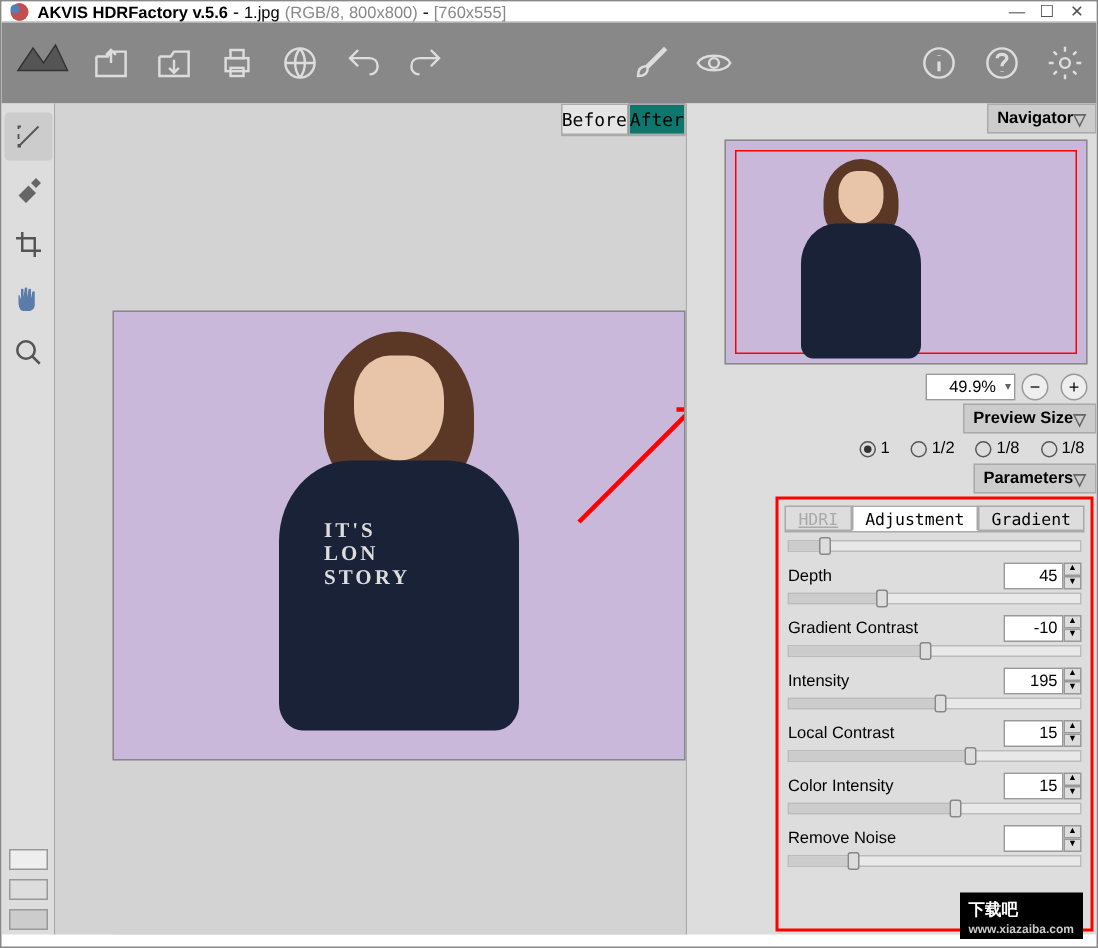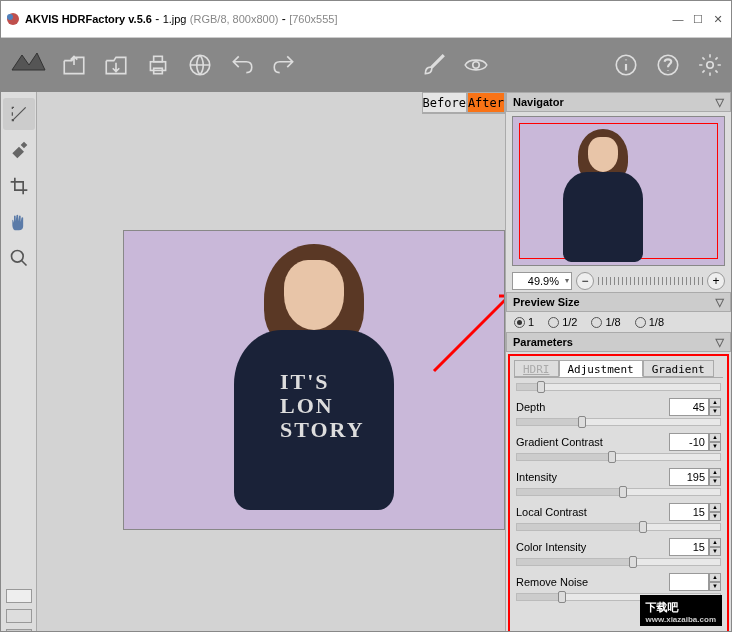--- a/index.html
+++ b/index.html
@@ -1,41 +1,41 @@
 <!DOCTYPE html>
 <html><head>
 <meta charset="utf-8">
 <style>
 * { box-sizing: border-box; margin: 0; padding: 0; font-family: Arial, sans-serif; font-size: 11px; }
 body { background: #fff; width: 732px; height: 632px; overflow: hidden; border: 1px solid #888; }
-.titlebar { height: 37px; background: #fff; border-bottom: 1px solid #ccc; display: flex; align-items: center; padding: 0 4px; }
+.titlebar { height: 14px; background: #fff; border-bottom: 1px solid #ccc; display: flex; align-items: center; padding: 0 4px; }
 .titlebar-icon { width: 16px; height: 16px; margin-right: 4px; }
 .title-text { flex: 1; font-size: 12px; }
 .title-gray { color: #888; }
 .win-btns { display: flex; gap: 2px; }
 .win-btn { width: 18px; height: 16px; display: flex; align-items: center; justify-content: center; color: #555; cursor: pointer; }
 .toolbar { height: 54px; background: #888; display: flex; align-items: center; padding: 0 6px; gap: 12px; }
 .tool-icn { width: 30px; height: 30px; color: #ddd; display: flex; align-items: center; justify-content: center; cursor: pointer; }
 .tool-icn svg { width: 26px; height: 26px; stroke: #ddd; fill: none; stroke-width: 1.5; }
 .logo-ball { width: 40px; height: 40px; }
 .tool-sep { flex: 1; }
 .main { display: flex; height: 554px; }
 .left-tools { width: 36px; background: #ddd; border-right: 1px solid #aaa; display: flex; flex-direction: column; padding-top: 4px; }
 .lt-btn { width: 32px; height: 32px; margin: 2px; display: flex; align-items: center; justify-content: center; cursor: pointer; border-radius: 3px; }
 .lt-btn.active { background: #ccc; }
 .lt-spacer { flex: 1; }
 .lt-swatch { width: 26px; height: 14px; margin: 3px auto; border: 1px solid #999; }
 .center { flex: 1; display: flex; flex-direction: column; background: #d3d3d3; align-items: flex-end; }
 .tabs-ba { display: flex; height: 22px; background: #ddd; border-bottom: 1px solid #aaa; }
 .tab-ba { flex: 1; text-align: center; line-height: 20px; border: 1px solid #aaa; background: #e5e5e5; font-family: monospace; font-size: 12px; cursor: pointer; }
-.tab-ba.active { background: #f97316; }
+.tab-ba.active { background: #0f766e; }
 .canvas { flex: 1; display: flex; align-items: center; justify-content: center; background: #d3d3d3; position: relative; }
 .image-frame { width: 382px; height: 300px; background: #c9b8d9; border: 1px solid #888; overflow: hidden; display: flex; align-items: center; justify-content: center; position: relative; }
 .arrow { position: absolute; top: 50px; right: -20px; width: 100px; height: 100px; pointer-events: none; }
-.right { width: 226px; background: #ddd; border-left: 1px solid #aaa; display: flex; flex-direction: column; }
+.right { width: 274px; background: #ddd; border-left: 1px solid #aaa; display: flex; flex-direction: column; align-items: flex-end; }
 .panel-hd { height: 20px; background: #ccc; border: 1px solid #aaa; padding: 0 6px; display: flex; align-items: center; font-family: monospace; font-weight: bold; font-size: 12px; }
 .panel-hd .tri { margin-left: auto; color: #666; }
 .nav-img { height: 150px; background: #c9b8d9; margin: 4px 6px; border: 1px solid #888; position: relative; }
 .nav-frame { position: absolute; inset: 6px; border: 1px solid red; }
 .zoom-row { display: flex; align-items: center; gap: 4px; padding: 2px 6px; height: 22px; }
 .zoom-field { width: 60px; height: 18px; background: #fff; border: 1px solid #999; text-align: right; padding-right: 12px; font-size: 11px; line-height: 16px; position: relative; }
 .zoom-field::after { content: "▾"; position: absolute; right: 2px; font-size: 8px; color: #666; }
 .zoom-btn { width: 18px; height: 18px; border: 1px solid #999; border-radius: 50%; display: flex; align-items: center; justify-content: center; background: #eee; cursor: pointer; font-size: 12px; }
 .zoom-track { flex: 1; height: 10px; display: flex; align-items: center; }
 .zoom-ticks { flex: 1; height: 8px; background: repeating-linear-gradient(90deg,#888 0 1px,transparent 1px 4px); }
@@ -57,21 +57,21 @@
 .pspin i { height: 9px; border: 1px solid #999; background: #ddd; font-size: 6px; text-align: center; line-height: 7px; cursor: pointer; }
 .pslide { height: 8px; background: #e8e8e8; border: 1px solid #bbb; position: relative; margin-top: 1px; }
 .pslide .fill { position: absolute; height: 100%; background: #ccc; }
 .pslide .thumb { position: absolute; top: -3px; width: 8px; height: 12px; background: #ddd; border: 1px solid #888; border-radius: 2px; }
 .watermark { position: absolute; bottom: 6px; right: 10px; background: #000; color: #fff; padding: 2px 6px; font-size: 16px; font-weight: bold; }
 .watermark small { font-size: 8px; display: block; color: #ccc; }
 .placeholder-person { width: 200px; height: 280px; position: relative; }
 .placeholder-person .head { width: 60px; height: 70px; background: #e8c5a8; border-radius: 40% 40% 50% 50%; position: absolute; top: 20px; left: 70px; }
 .placeholder-person .hair { width: 100px; height: 110px; background: #5a3825; border-radius: 50% 50% 40% 40%; position: absolute; top: 4px; left: 50px; }
 .placeholder-person .body { width: 160px; height: 180px; background: #1a2238; border-radius: 30% 30% 10% 10%; position: absolute; top: 90px; left: 20px; }
-.placeholder-person .txt { position: absolute; top: 130px; left: 66px; color: #ddd; font-size: 22px; font-family: serif; font-weight: bold; line-height: 1.1; letter-spacing: 2px; }
+.placeholder-person .txt { position: absolute; top: 130px; left: 50px; color: #ddd; font-size: 14px; font-family: serif; font-weight: bold; line-height: 1.1; letter-spacing: 2px; }
 </style>
 </head>
 <body>
 
 <div class="titlebar">
   <span class="titlebar-icon">
     <svg viewBox="0 0 16 16">
         <circle cx="8" cy="8" r="6" fill="#c0504d"></circle>
         <circle cx="5" cy="6" r="3" fill="#4f81bd"></circle>
       </svg>

